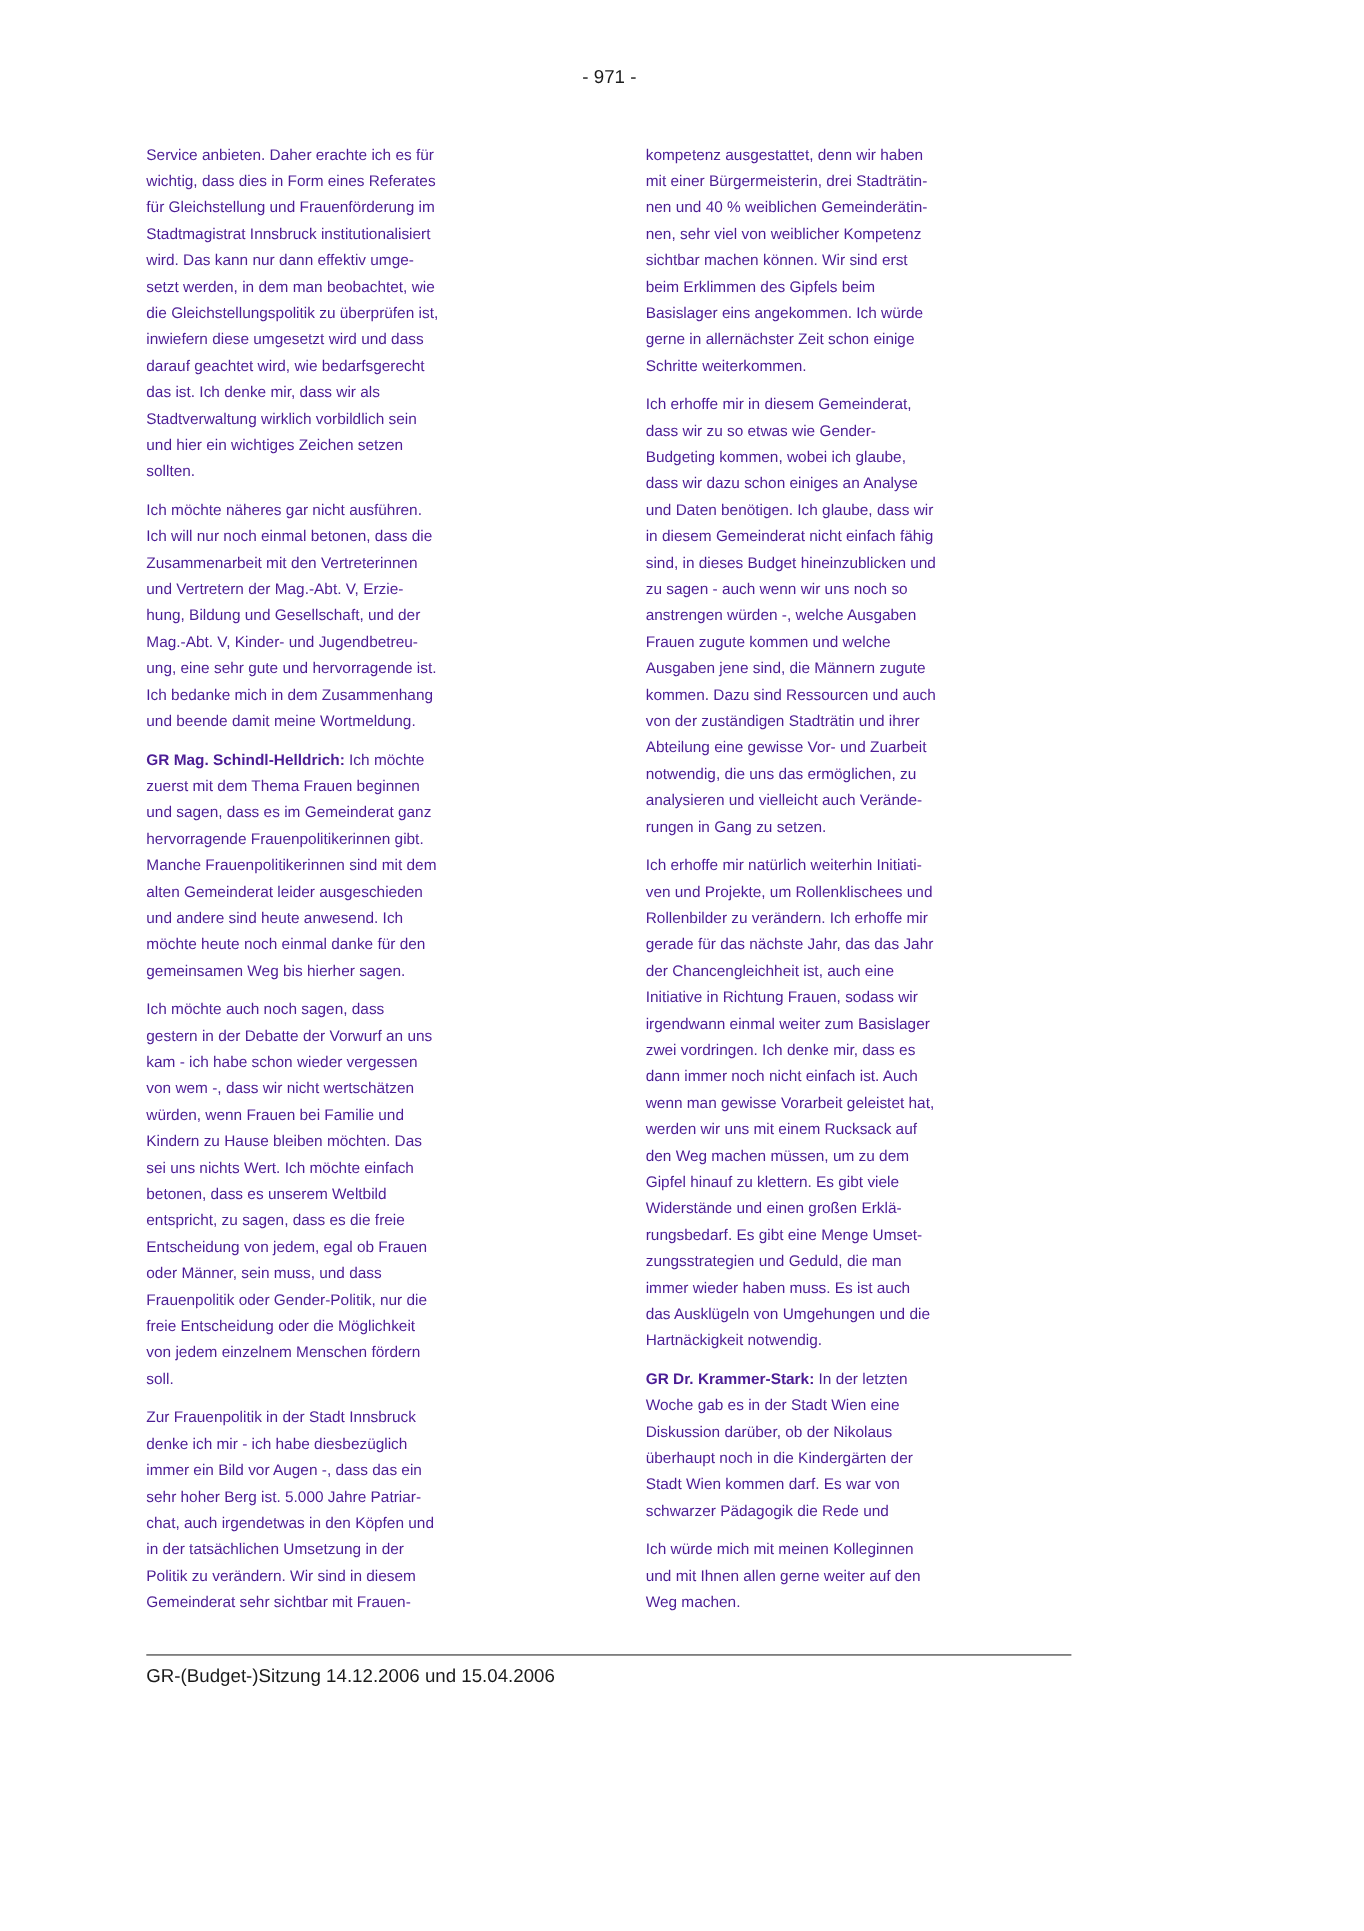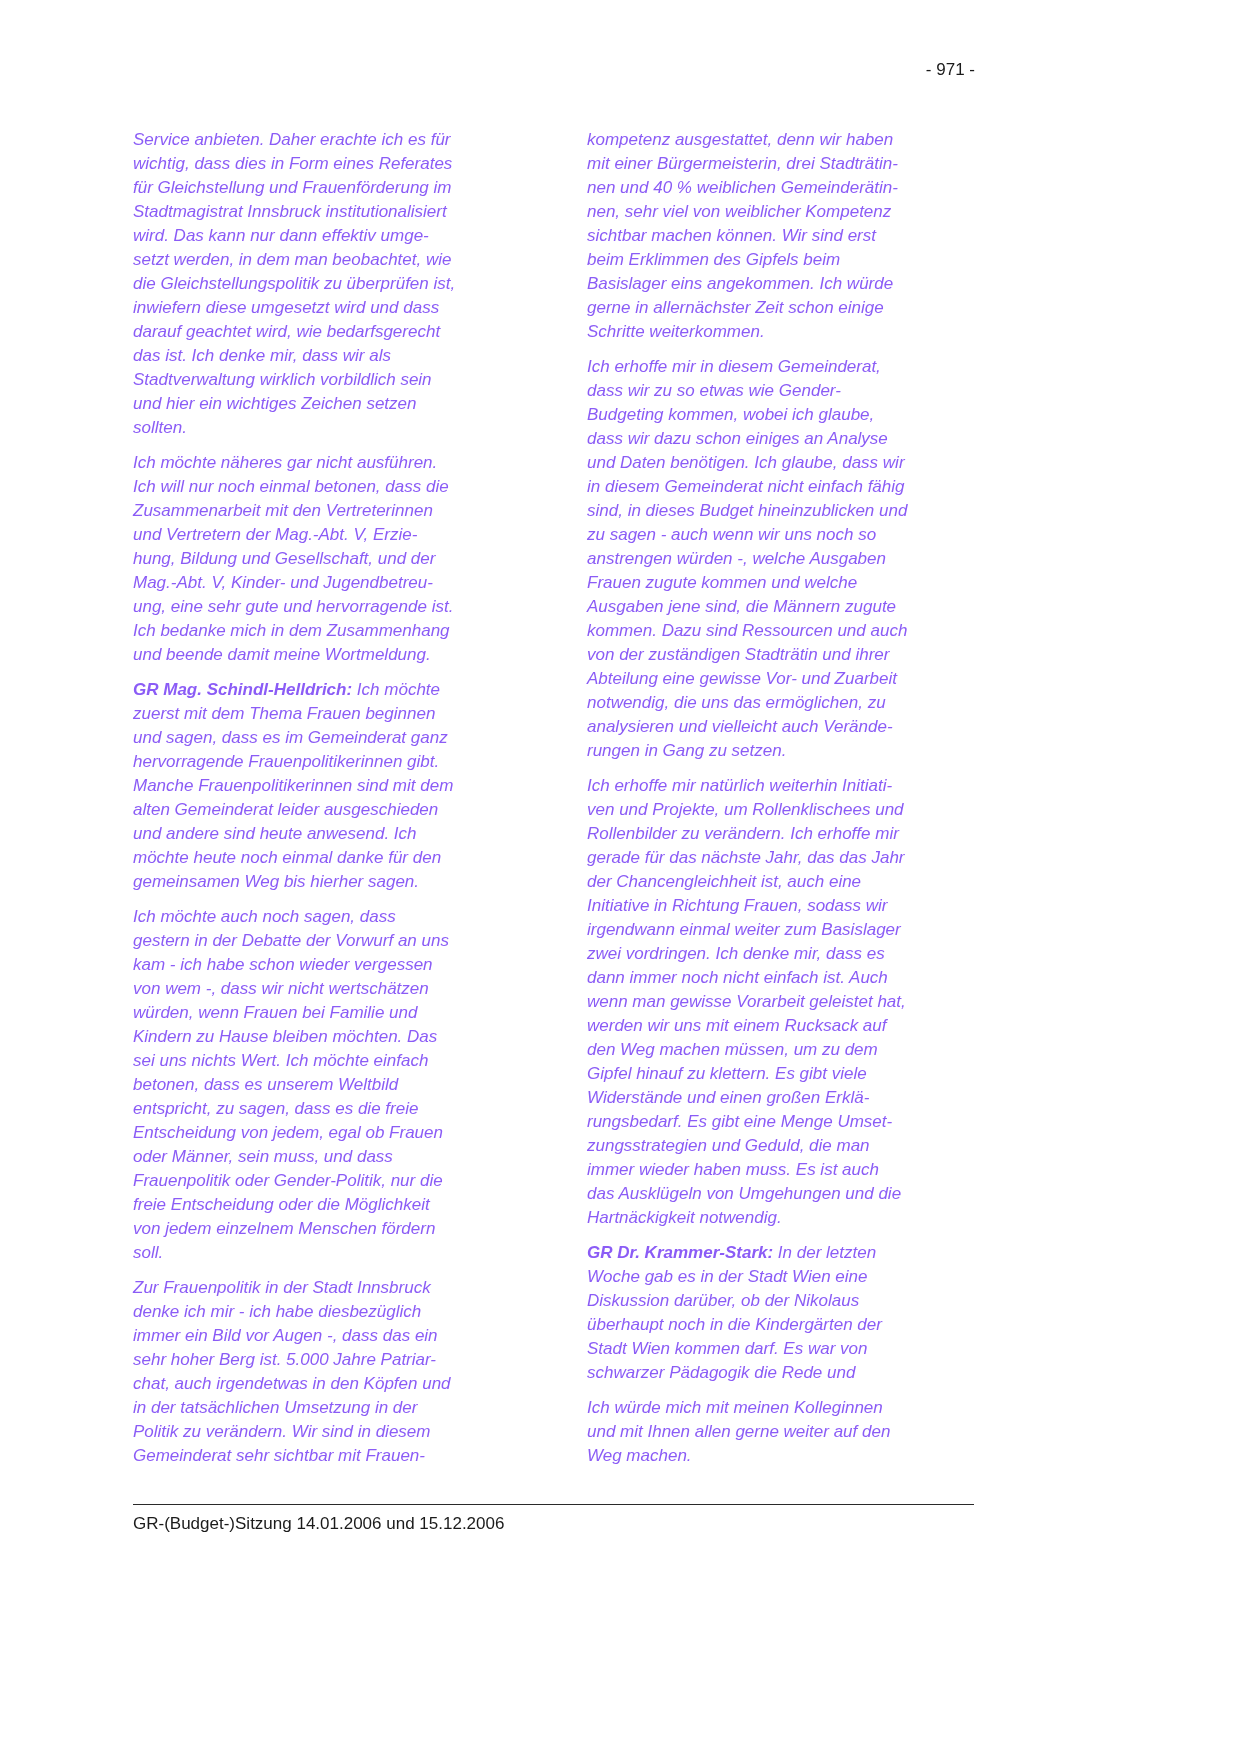--- a/index.html
+++ b/index.html
@@ -14,38 +14,37 @@
     height: 1755px;
     background: #ffffff;
     color: #1b1b1b;
     overflow: hidden;
   }
   .page-number {
     position: absolute;
     top: 60px;
     left: 133px;
     width: 842px;
-    text-align: right;
+    text-align: center;
     font-size: 17px;
     color: #1b1b1b;
   }
   .columns {
     position: absolute;
     top: 128px;
     left: 133px;
     width: 842px;
     display: flex;
     gap: 66px;
   }
   .column {
     width: 388px;
-    font-size: 17px;
+    font-size: 14px;
     line-height: 24px;
-    color: #8b5cf6;
-    font-style: italic;
+    color: #4c1d95;
   }
   .para {
     margin: 0 0 11px 0;
     white-space: nowrap;
   }
   .speaker {
     font-weight: bold;
   }
   .footer {
     position: absolute;
@@ -78,16 +77,16 @@
     <div class="column" id="col-right">
         <p class="para">kompetenz ausgestattet, denn wir haben<br>mit einer Bürgermeisterin, drei Stadträtin-<br>nen und 40 % weiblichen Gemeinderätin-<br>nen, sehr viel von weiblicher Kompetenz<br>sichtbar machen können. Wir sind erst<br>beim Erklimmen des Gipfels beim<br>Basislager eins angekommen. Ich würde<br>gerne in allernächster Zeit schon einige<br>Schritte weiterkommen.</p>
         <p class="para">Ich erhoffe mir in diesem Gemeinderat,<br>dass wir zu so etwas wie Gender-<br>Budgeting kommen, wobei ich glaube,<br>dass wir dazu schon einiges an Analyse<br>und Daten benötigen. Ich glaube, dass wir<br>in diesem Gemeinderat nicht einfach fähig<br>sind, in dieses Budget hineinzublicken und<br>zu sagen - auch wenn wir uns noch so<br>anstrengen würden -, welche Ausgaben<br>Frauen zugute kommen und welche<br>Ausgaben jene sind, die Männern zugute<br>kommen. Dazu sind Ressourcen und auch<br>von der zuständigen Stadträtin und ihrer<br>Abteilung eine gewisse Vor- und Zuarbeit<br>notwendig, die uns das ermöglichen, zu<br>analysieren und vielleicht auch Verände-<br>rungen in Gang zu setzen.</p>
         <p class="para">Ich erhoffe mir natürlich weiterhin Initiati-<br>ven und Projekte, um Rollenklischees und<br>Rollenbilder zu verändern. Ich erhoffe mir<br>gerade für das nächste Jahr, das das Jahr<br>der Chancengleichheit ist, auch eine<br>Initiative in Richtung Frauen, sodass wir<br>irgendwann einmal weiter zum Basislager<br>zwei vordringen. Ich denke mir, dass es<br>dann immer noch nicht einfach ist. Auch<br>wenn man gewisse Vorarbeit geleistet hat,<br>werden wir uns mit einem Rucksack auf<br>den Weg machen müssen, um zu dem<br>Gipfel hinauf zu klettern. Es gibt viele<br>Widerstände und einen großen Erklä-<br>rungsbedarf. Es gibt eine Menge Umset-<br>zungsstrategien und Geduld, die man<br>immer wieder haben muss. Es ist auch<br>das Ausklügeln von Umgehungen und die<br>Hartnäckigkeit notwendig.</p>
         <p class="para"><span class="speaker">GR Dr. Krammer-Stark: </span>In der letzten<br>Woche gab es in der Stadt Wien eine<br>Diskussion darüber, ob der Nikolaus<br>überhaupt noch in die Kindergärten der<br>Stadt Wien kommen darf. Es war von<br>schwarzer Pädagogik die Rede und</p>
         <p class="para">Ich würde mich mit meinen Kolleginnen<br>und mit Ihnen allen gerne weiter auf den<br>Weg machen.</p>
       </div>
   </div>
 
   <div class="footer">
-    <div class="footer-text">GR-(Budget-)Sitzung 14.01.2006 und 15.12.2006</div>
+    <div class="footer-text">GR-(Budget-)Sitzung 14.12.2006 und 15.04.2006</div>
   </div>
 
 </div>
 
 </body></html>

